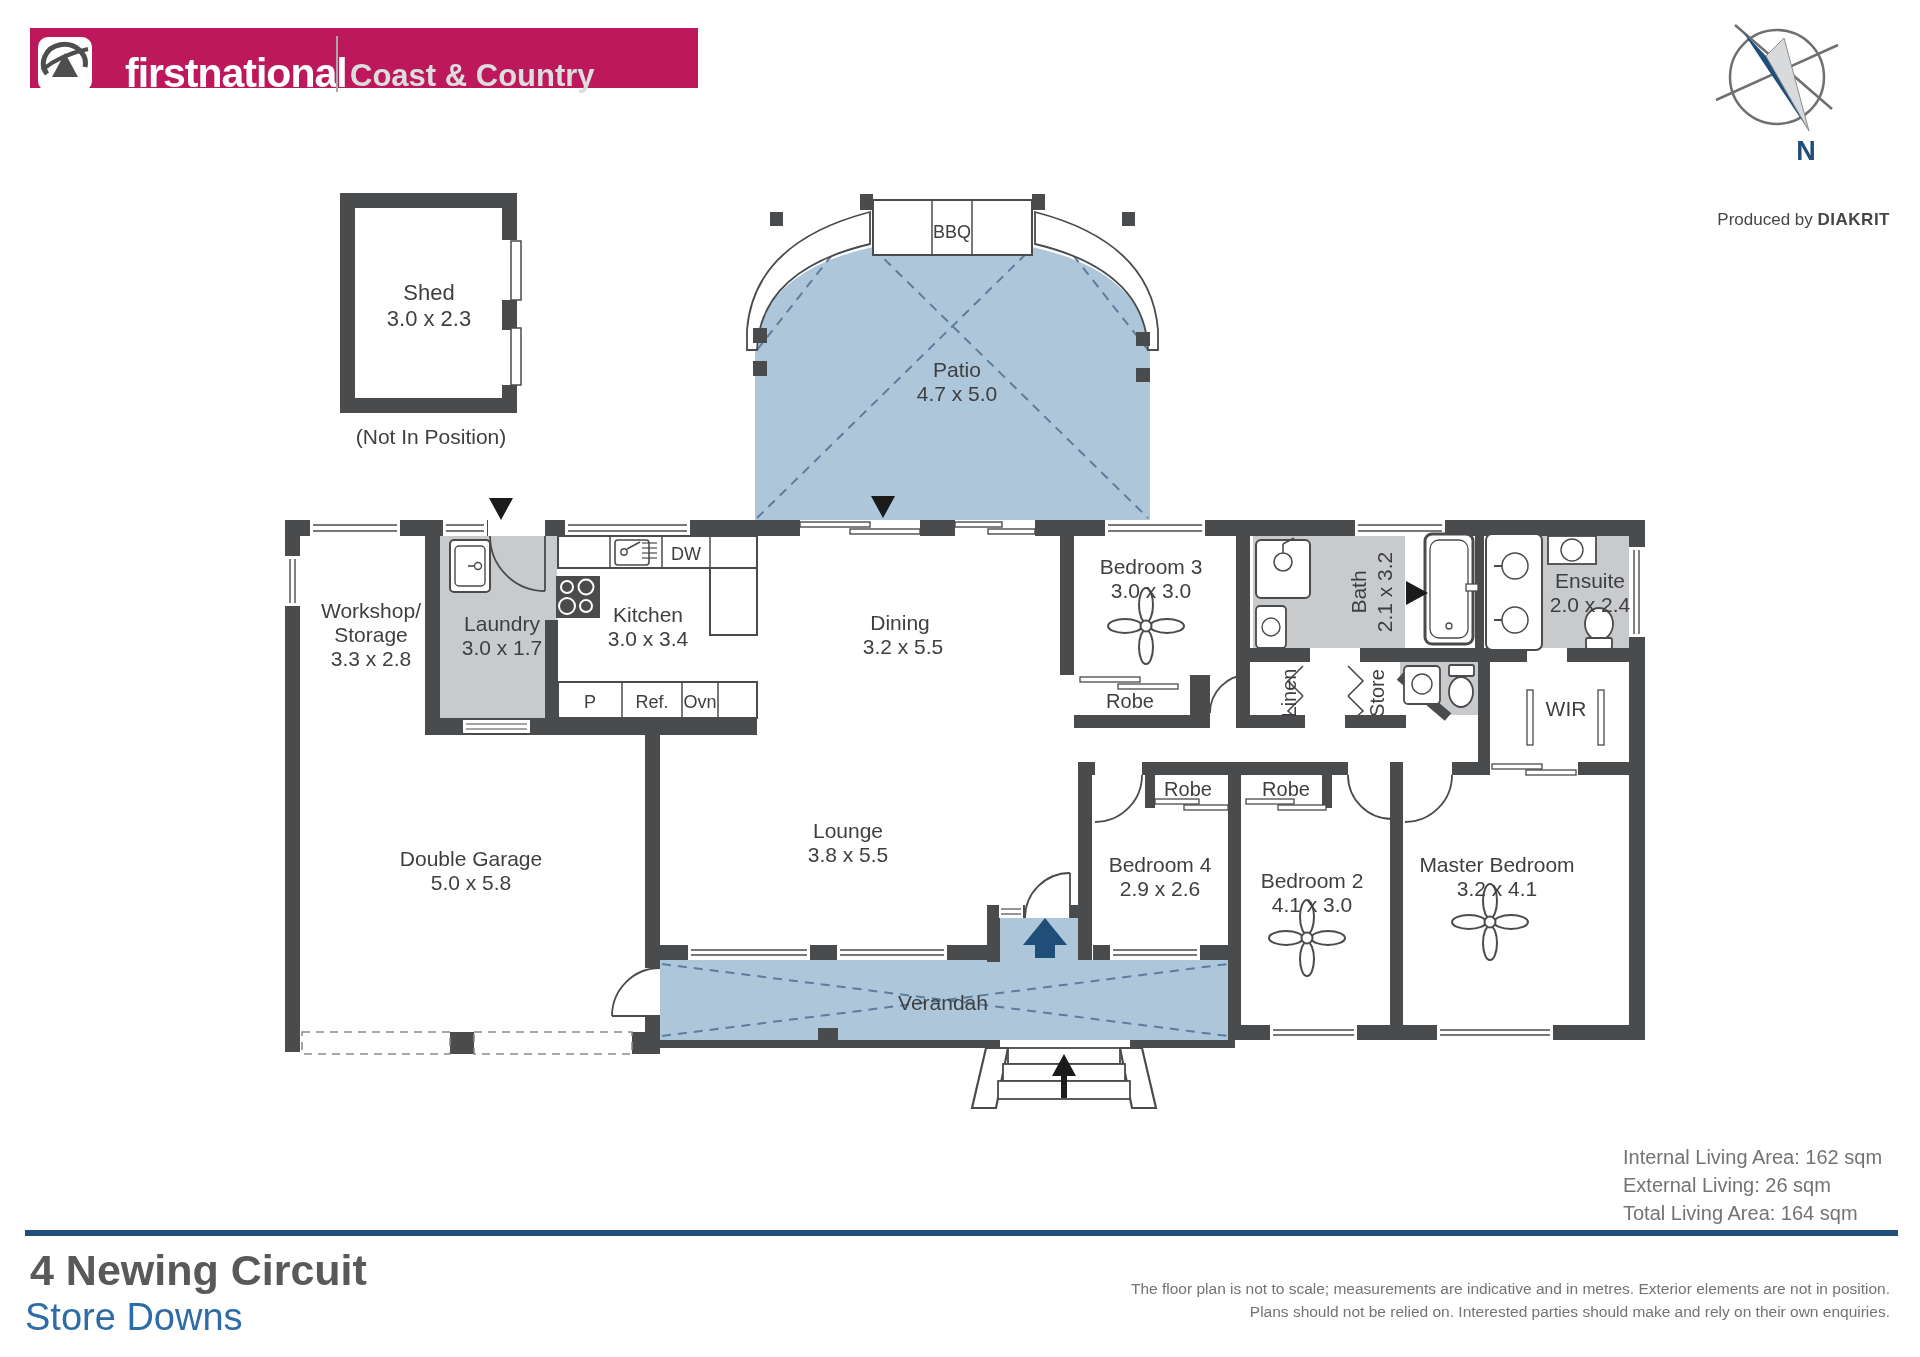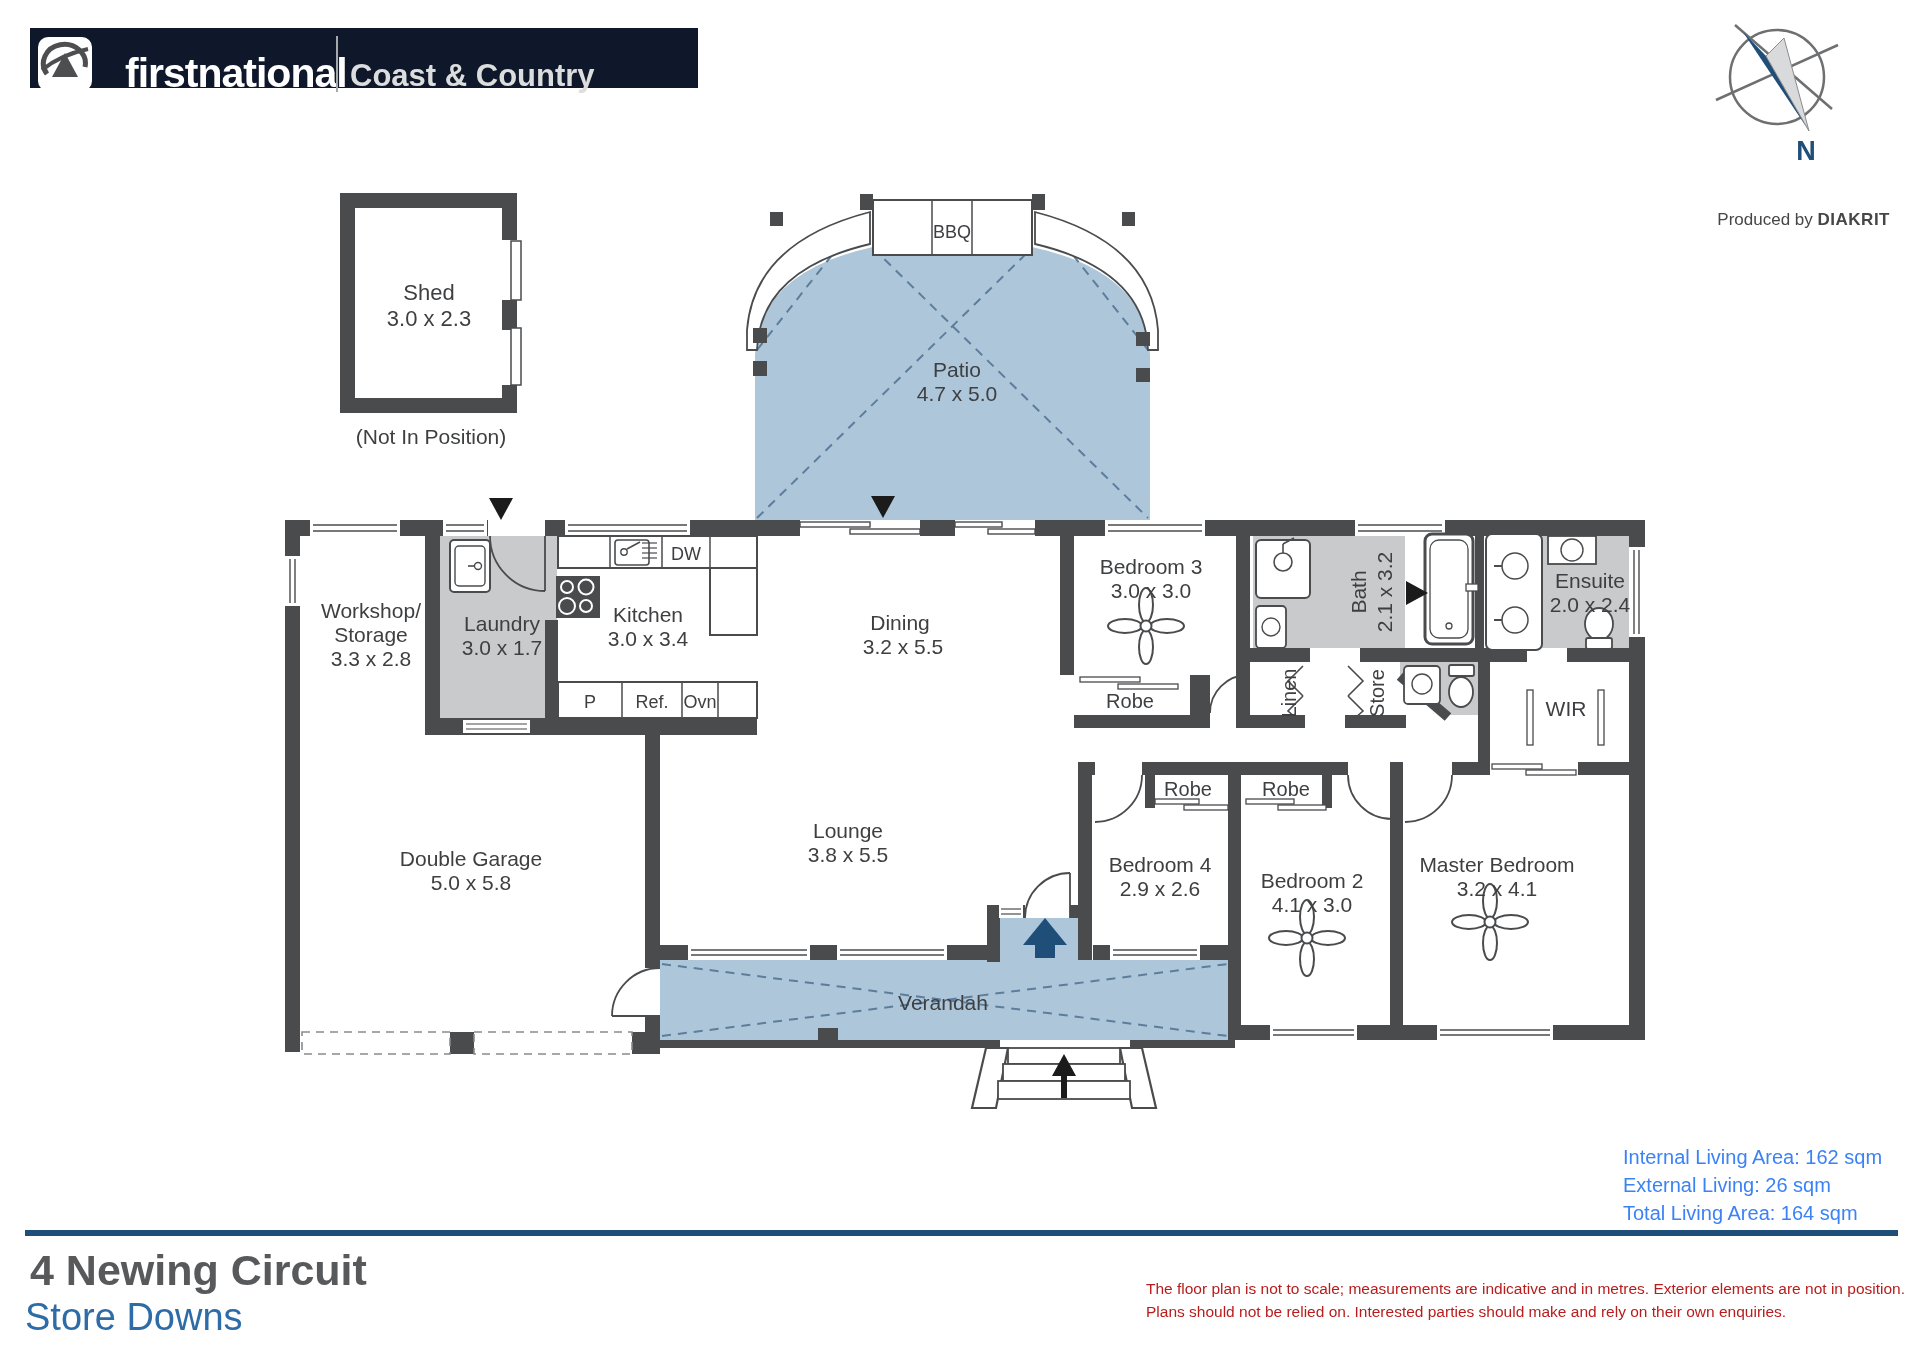--- a/index.html
+++ b/index.html
@@ -6,34 +6,34 @@
   #page{position:relative;width:1920px;height:1357px;background:#fff;overflow:hidden;
         font-family:"Liberation Sans",sans-serif;}
   #plan-svg{position:absolute;left:0;top:0;}
   svg text{font-family:"Liberation Sans",sans-serif;fill:#3e3f41;}
   .rm{font-size:21px;text-anchor:middle;}
   .sm{font-size:18px;text-anchor:middle;}
   .lb{font-size:20px;text-anchor:middle;}
   .shedtxt{font-size:22px;text-anchor:middle;}
   .ntxt{font-size:27px;font-weight:bold;fill:#1f4e79;text-anchor:middle;}
   
-  .brandbar{position:absolute;left:30px;top:28px;width:668px;height:60px;background:#0f172a;}
+  .brandbar{position:absolute;left:30px;top:28px;width:668px;height:60px;background:#be185d;}
   .logoicon{position:absolute;left:8px;top:9px;width:54px;height:54px;}
   .brandmain{position:absolute;left:95px;top:22px;color:#fff;font-size:41px;font-weight:bold;letter-spacing:-1px;}
   .brandsub{position:absolute;left:95px;top:72px;width:203px;text-align:right;color:#fff;font-size:11.5px;letter-spacing:4px;}
   .branddiv{position:absolute;left:306px;top:8px;width:2px;height:56px;background:#a7a8aa;}
   .brandoffice{position:absolute;left:320px;top:30px;color:#dcdddd;font-size:31px;font-weight:bold;}
   
   .credit{position:absolute;right:30px;top:183px;font-size:17px;color:#454648;margin-top:27px;}
   .credit b{letter-spacing:.5px;}
-  .areas{position:absolute;left:1623px;top:1143px;font-size:20px;color:#3b82f6;line-height:28px;white-space:nowrap;}
+  .areas{position:absolute;left:1623px;top:1143px;font-size:20px;color:#737373;line-height:28px;white-space:nowrap;}
   .bluerule{position:absolute;left:25px;top:1230px;width:1873px;height:6px;background:#1f4e79;}
   .street{position:absolute;left:30px;top:1246px;font-size:43px;font-weight:bold;color:#58595b;}
   .suburb{position:absolute;left:25px;top:1296px;font-size:38px;color:#2d6ca6;}
-  .disclaimer{position:absolute;right:15px;top:1277px;font-size:15.5px;color:#b91c1c;line-height:23px;}
+  .disclaimer{position:absolute;right:30px;top:1277px;text-align:right;font-size:15.5px;color:#737373;line-height:23px;}
 </style>
 </head>
 <body>
 
 <div id="page">
 
   <div class="brandbar">
     <svg class="logoicon" viewBox="0 0 54 54">
       <rect x="0" y="0" width="54" height="54" rx="10" fill="#ffffff"></rect>
       <path d="M9,37 A21,19 0 1 1 47,30" stroke="#4d4e50" stroke-width="5" fill="none"></path>

